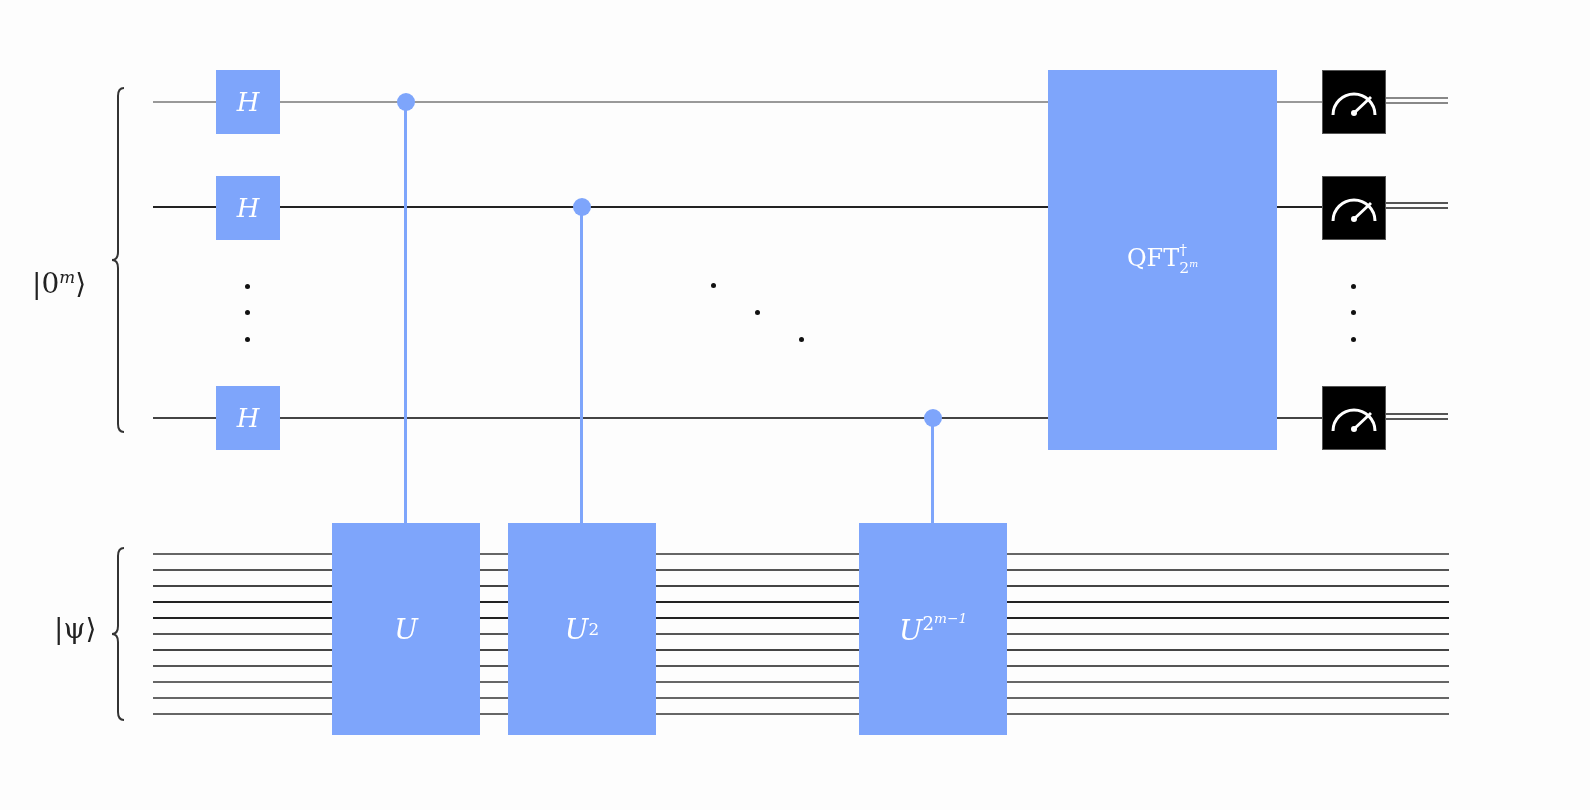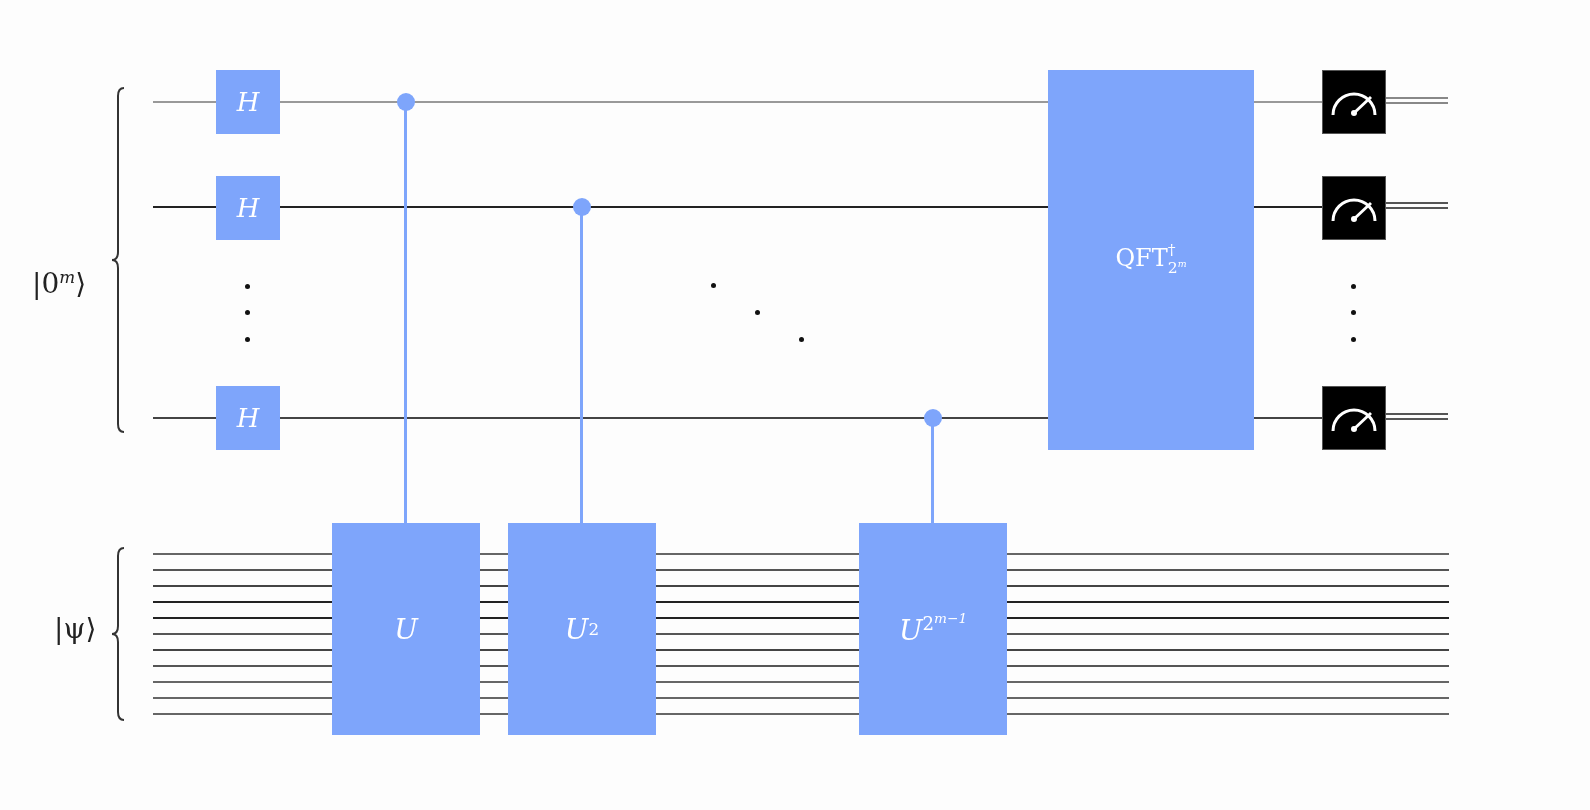--- a/index.html
+++ b/index.html
@@ -83,21 +83,21 @@
 <div class="dot" style="left:711px;top:283px;"></div>
 <div class="dot" style="left:755px;top:310px;"></div>
 <div class="dot" style="left:799px;top:337px;"></div>
 
 <div class="ctrl-line" style="left:931px;top:418px;height:106px;"></div>
 <div class="ctrl-dot" style="left:924px;top:409px;"></div>
 <div class="gate" style="left:859px;top:523px;width:148px;height:212px;font-size:28px;">
   <span><span>U</span><sup style="font-style:normal;font-size:65%;"><span>2</span><sup style="font-style:italic;font-size:75%;">m−1</sup></sup></span>
 </div>
 
-<div class="gate" style="left:1048px;top:70px;width:206px;height:380px;font-size:24px;font-style:normal;">
+<div class="gate" style="left:1048px;top:70px;width:229px;height:380px;font-size:24px;font-style:normal;">
   <span><span>QFT</span><span style="display:inline-flex;flex-direction:column;vertical-align:middle;line-height:1;font-size:65%;">
         <span>†</span>
         <span><span>2</span><sup style="font-style:italic;">m</sup></span>
       </span></span>
 </div>
 
 <div class="meter" style="left:1322px;top:70px;">
   <svg width="62" height="62" viewBox="0 0 62 62">
       <path d="M10 44 A21 21 0 0 1 52 44" fill="none" stroke="#fff" stroke-width="3"></path>
       <line x1="31" y1="42" x2="48" y2="26" stroke="#fff" stroke-width="3"></line>

